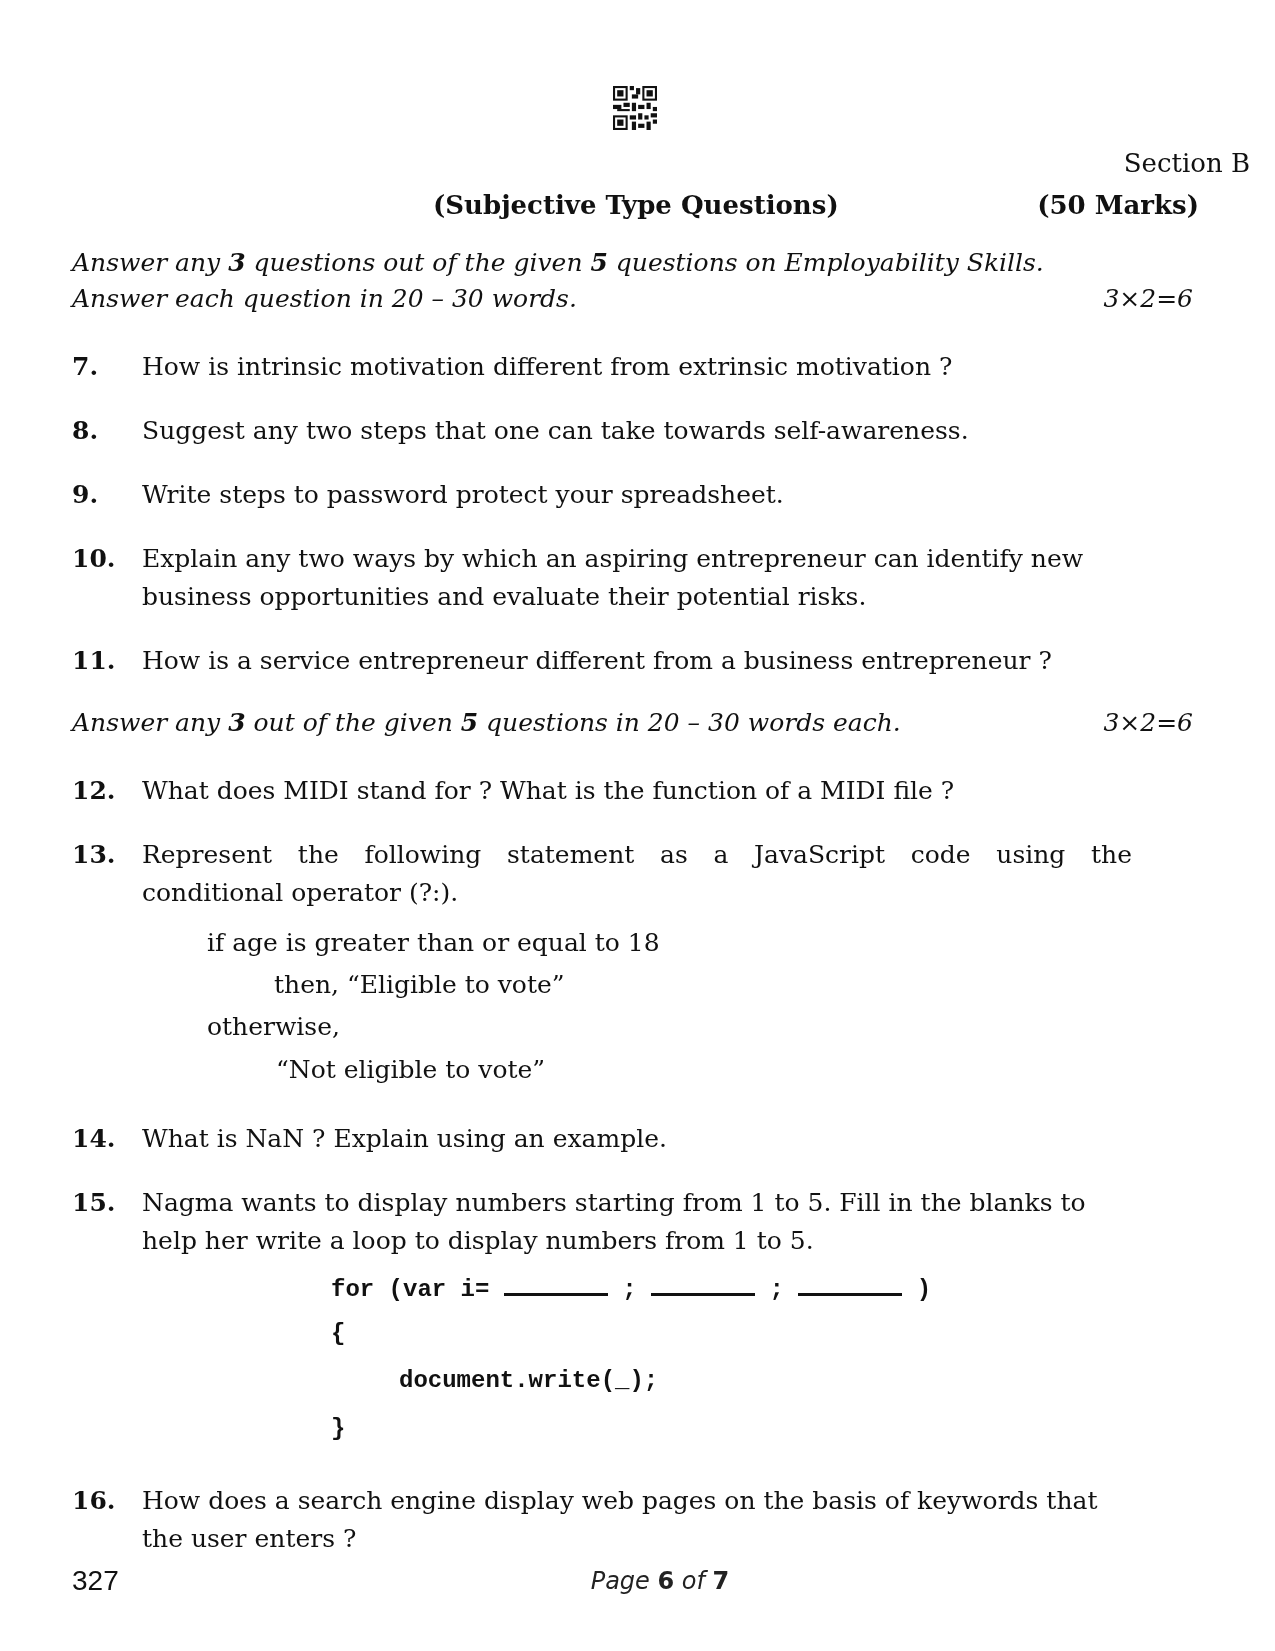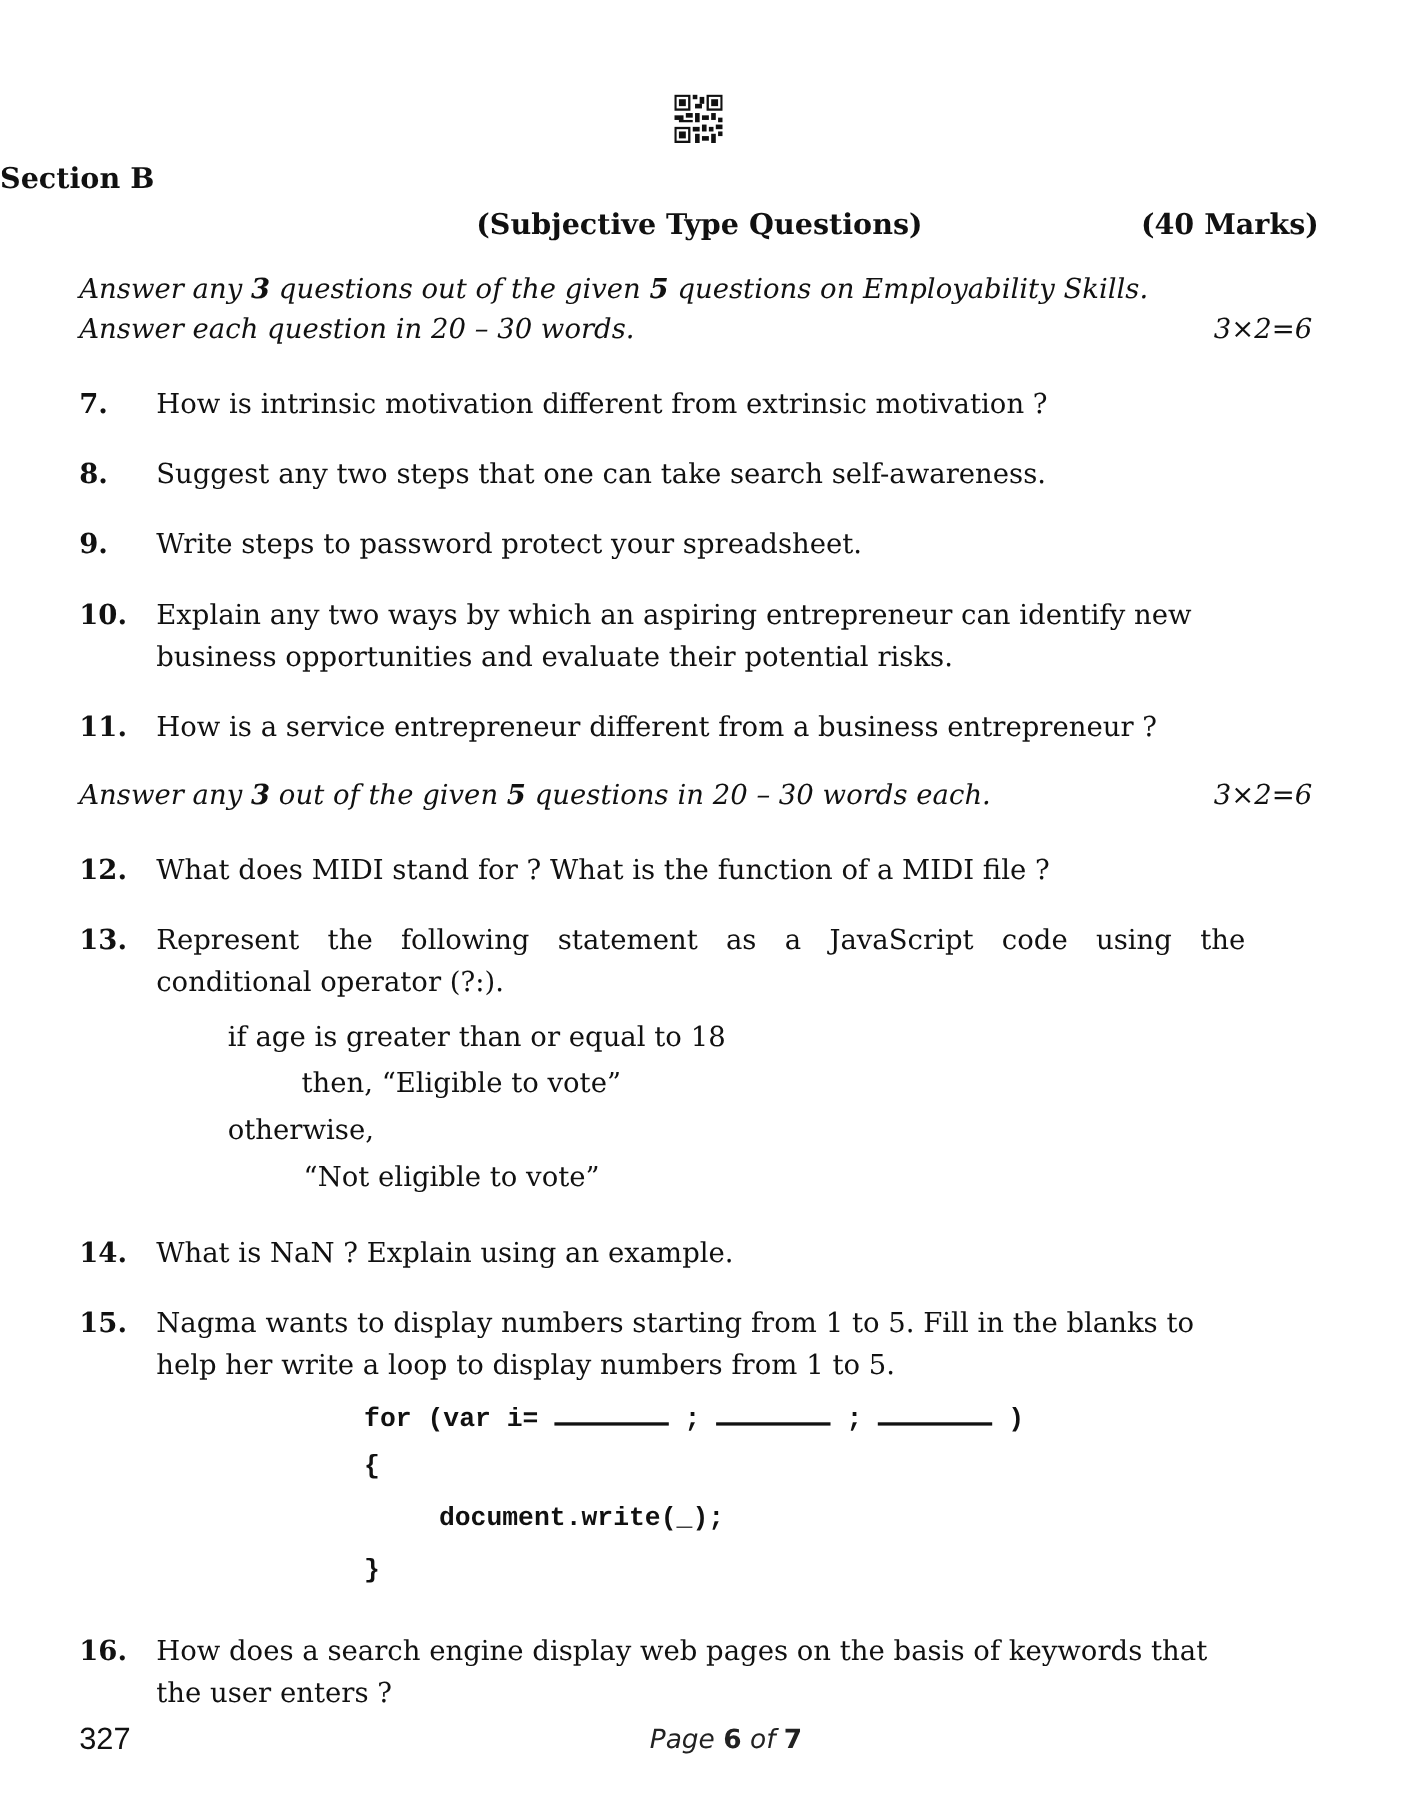--- a/index.html
+++ b/index.html
@@ -1,19 +1,19 @@
 <!DOCTYPE html>
 <html><head>
   <meta charset="utf-8">
   <style>
     html, body { margin:0; padding:0; background:#ffffff; }
     body { width:1275px; height:1651px; position:relative; overflow:hidden; color:#111; font-family:"DejaVu Serif", "Liberation Serif", serif; }
     .abs { position:absolute; }
     .qr { left:613px; top:86px; width:44px; height:44px; }
-    .sec-title { left:0; width:1250px; text-align:left; top:148px; font-size:26px; font-weight:bold; }
+    .sec-title { left:0; width:1250px; text-align:right; top:148px; font-size:26px; font-weight:normal; }
     .sub-title { left:433px; top:190px; font-size:26px; font-weight:bold; }
     .marks { right:76px; top:190px; font-size:26px; font-weight:bold; }
     .instr { left:72px; font-size:25px; font-style:italic; }
     .instr-marks { right:82px; font-size:25px; font-style:italic; }
     .q { left:72px; width:1060px; font-size:25px; line-height:38px; }
     .q .num { position:absolute; left:0; top:0; font-weight:bold; }
     .q .txt { margin-left:70px; display:block; }
     .just { text-align:justify; text-align-last:justify; }
     .line { font-size:25px; }
     .code { font-family:"Liberation Mono", "DejaVu Sans Mono", monospace; font-weight:bold; font-size:24px; white-space:pre; }
@@ -49,35 +49,35 @@
     <rect x="12" y="13" width="2" height="3" fill="#111"></rect>
   <rect x="15" y="14" width="2" height="2" fill="#111"></rect>
     <rect x="18" y="13" width="3" height="2" fill="#111"></rect>
     <rect x="9" y="17" width="2" height="4" fill="#111"></rect>
   <rect x="12" y="18" width="3" height="2" fill="#111"></rect>
     <rect x="16" y="17" width="2" height="4" fill="#111"></rect>
     <rect x="19" y="16" width="2" height="2" fill="#111"></rect>
 </svg>
 <div class="abs sec-title">Section B</div>
 <div class="abs sub-title">(Subjective Type Questions)</div>
-<div class="abs marks">(40 Marks)</div>
+<div class="abs marks">(50 Marks)</div>
 
 <div class="abs instr" style="top:248px;">
   <span>Answer any </span><b>3</b><span> questions out of the given </span><b>5</b><span> questions on Employability Skills.</span>
 </div>
 <div class="abs instr" style="top:284px;">Answer each question in 20 – 30 words.</div>
 <div class="abs instr-marks" style="top:284px;">3×2=6</div>
 
 <div class="abs q" style="top:348px;">
   <span class="num">7.</span>
   <span class="txt">How is intrinsic motivation different from extrinsic motivation ?</span>
 </div>
 <div class="abs q" style="top:412px;">
   <span class="num">8.</span>
-  <span class="txt">Suggest any two steps that one can take search self-awareness.</span>
+  <span class="txt">Suggest any two steps that one can take towards self-awareness.</span>
 </div>
 <div class="abs q" style="top:476px;">
   <span class="num">9.</span>
   <span class="txt">Write steps to password protect your spreadsheet.</span>
 </div>
 <div class="abs q" style="top:540px;">
   <span class="num">10.</span>
   <span class="txt">Explain any two ways by which an aspiring entrepreneur can identify new</span>
   <span class="txt">business opportunities and evaluate their potential risks.</span>
 </div>

